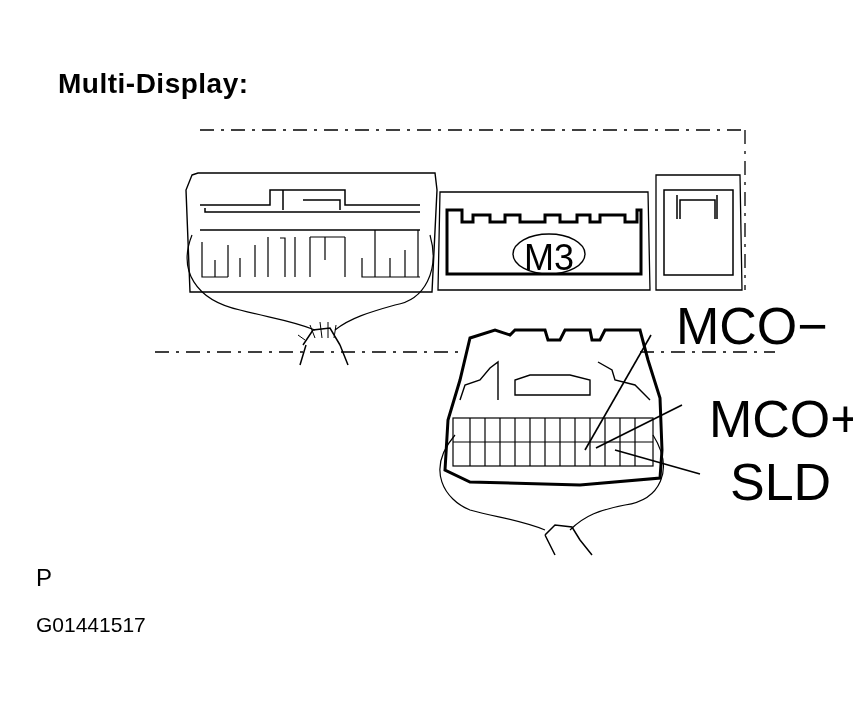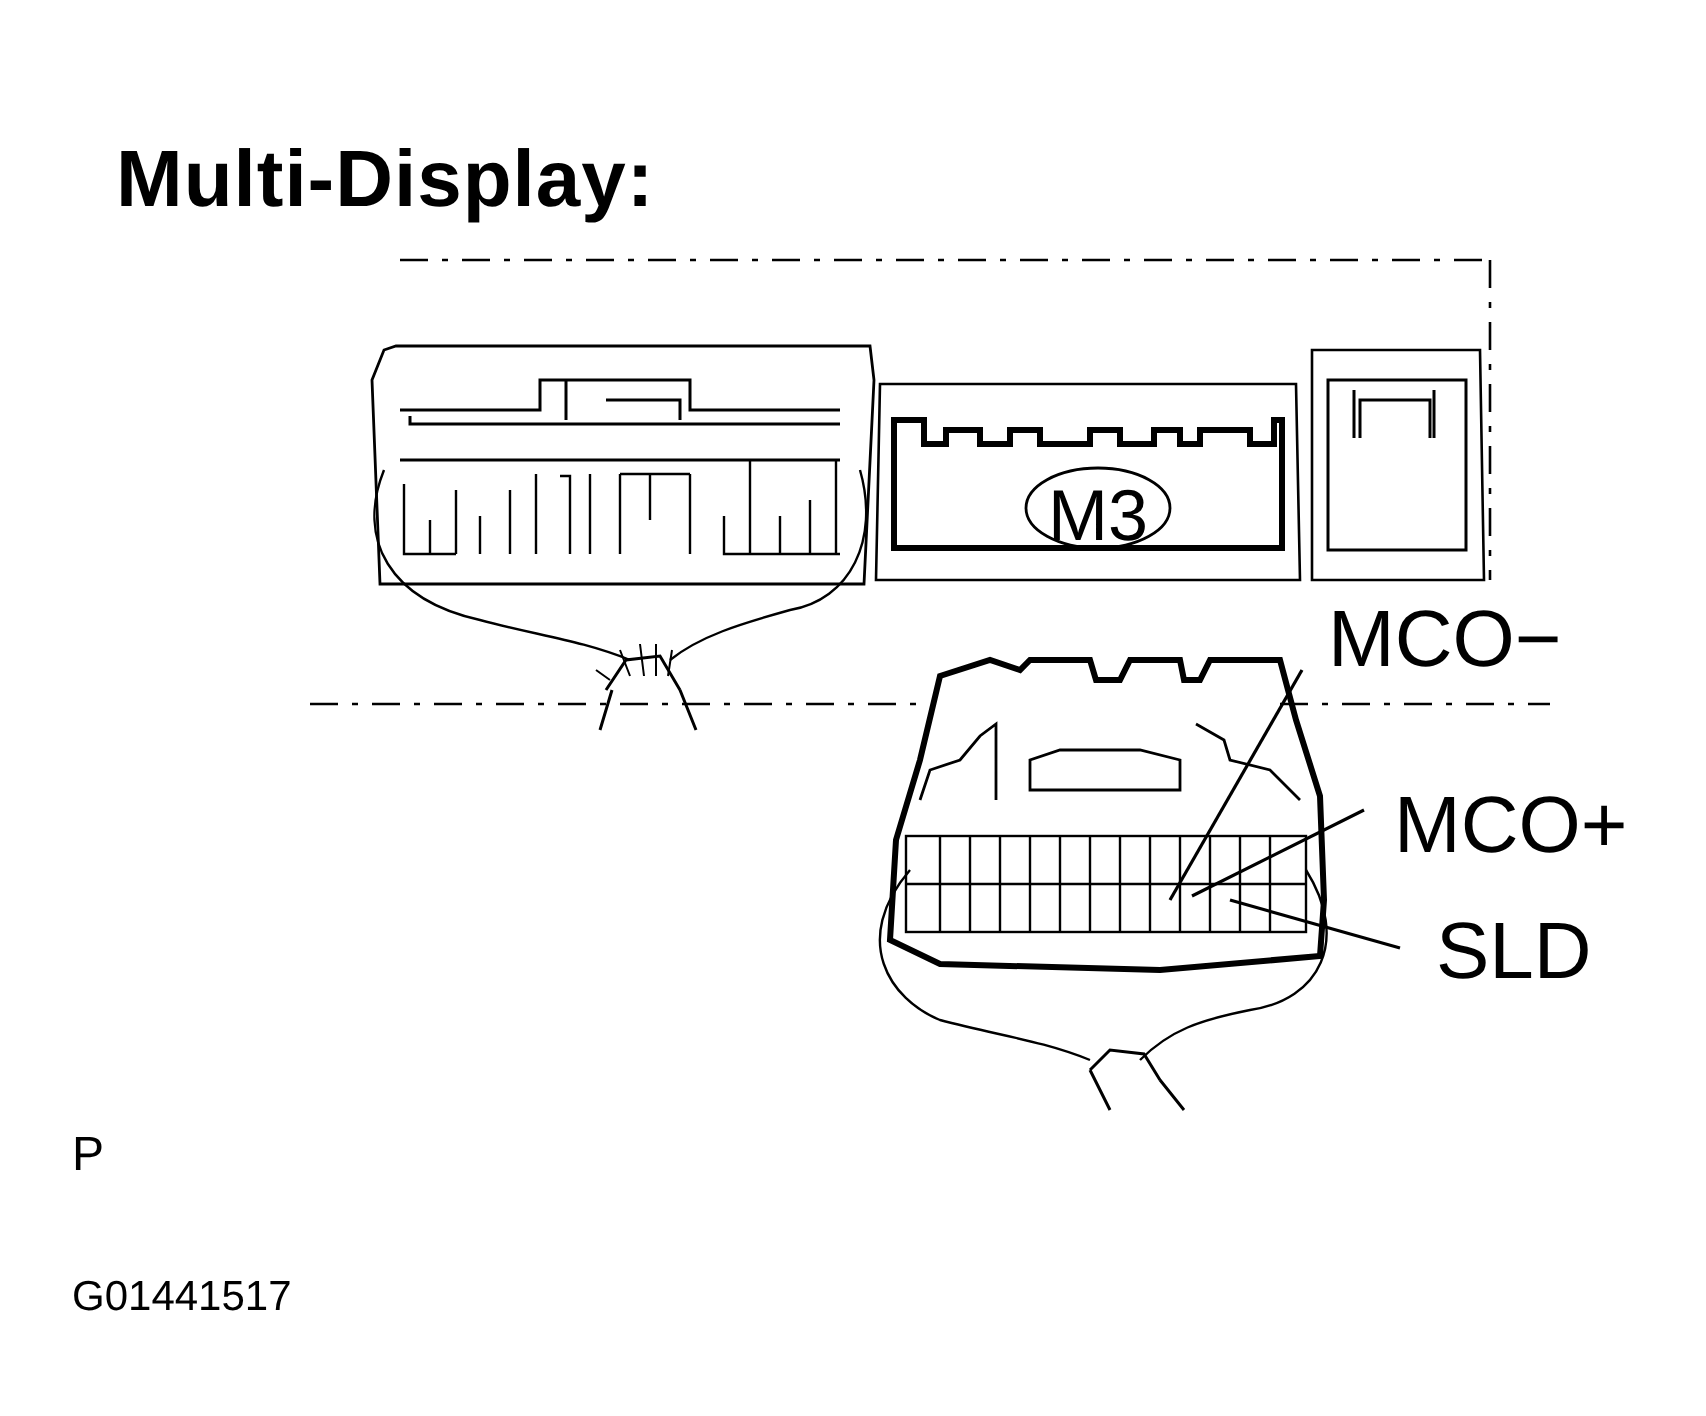--- a/index.html
+++ b/index.html
@@ -1,20 +1,20 @@
 <!DOCTYPE html>
 <html><head>
 <meta charset="utf-8">
 <style>
   html, body { margin:0; padding:0; background:#ffffff; }
   body { width:853px; height:708px; position:relative; overflow:hidden; font-family:"Liberation Sans", sans-serif; color:#000; }
-  .title { position:absolute; left:58px; top:70px; font-size:40px; font-weight:bold; letter-spacing:0.5px; line-height:1; }
-  .lbl { position:absolute; font-size:40px; line-height:1; }
+  .title { position:absolute; left:58px; top:70px; font-size:28px; font-weight:bold; letter-spacing:0.5px; line-height:1; }
+  .lbl { position:absolute; font-size:52px; line-height:1;margin-left:12px; }
   .p-mark { position:absolute; left:36px; top:566px; font-size:24px; line-height:1; }
-  .fig-id { position:absolute; left:36px; top:638px; font-size:21px; line-height:1; }
+  .fig-id { position:absolute; left:36px; top:614px; font-size:21px; line-height:1; }
   svg.diagram { position:absolute; left:0; top:0; }
 </style>
 </head>
 <body>
 
 <div class="title">Multi-Display:</div>
 
 <svg class="diagram" width="853" height="708" viewBox="0 0 853 708" fill="none" stroke="#000" stroke-width="1.5">
 
   <g stroke-dasharray="14 7 3 7" stroke-width="1.3">

